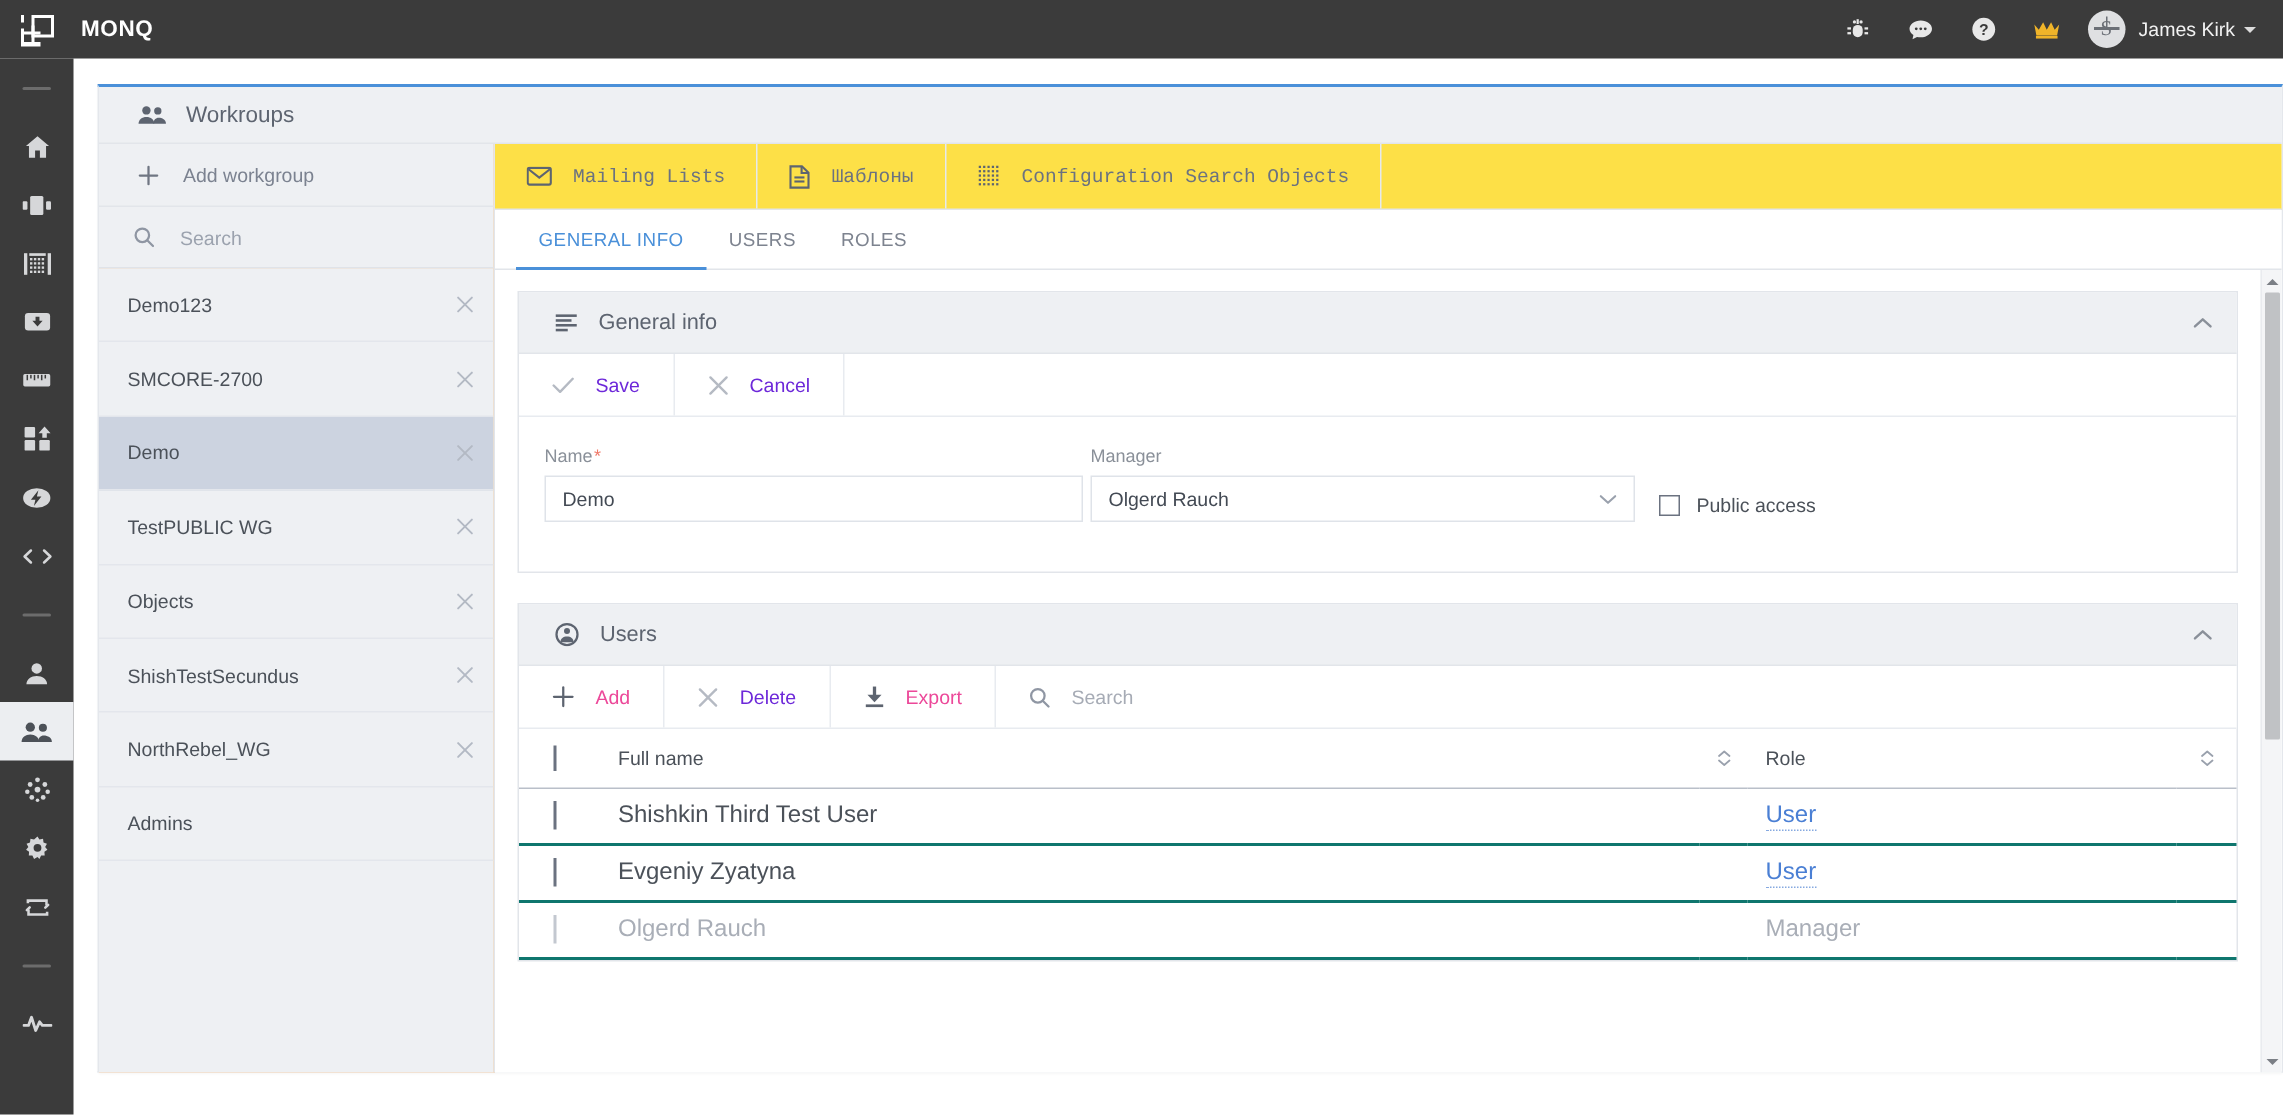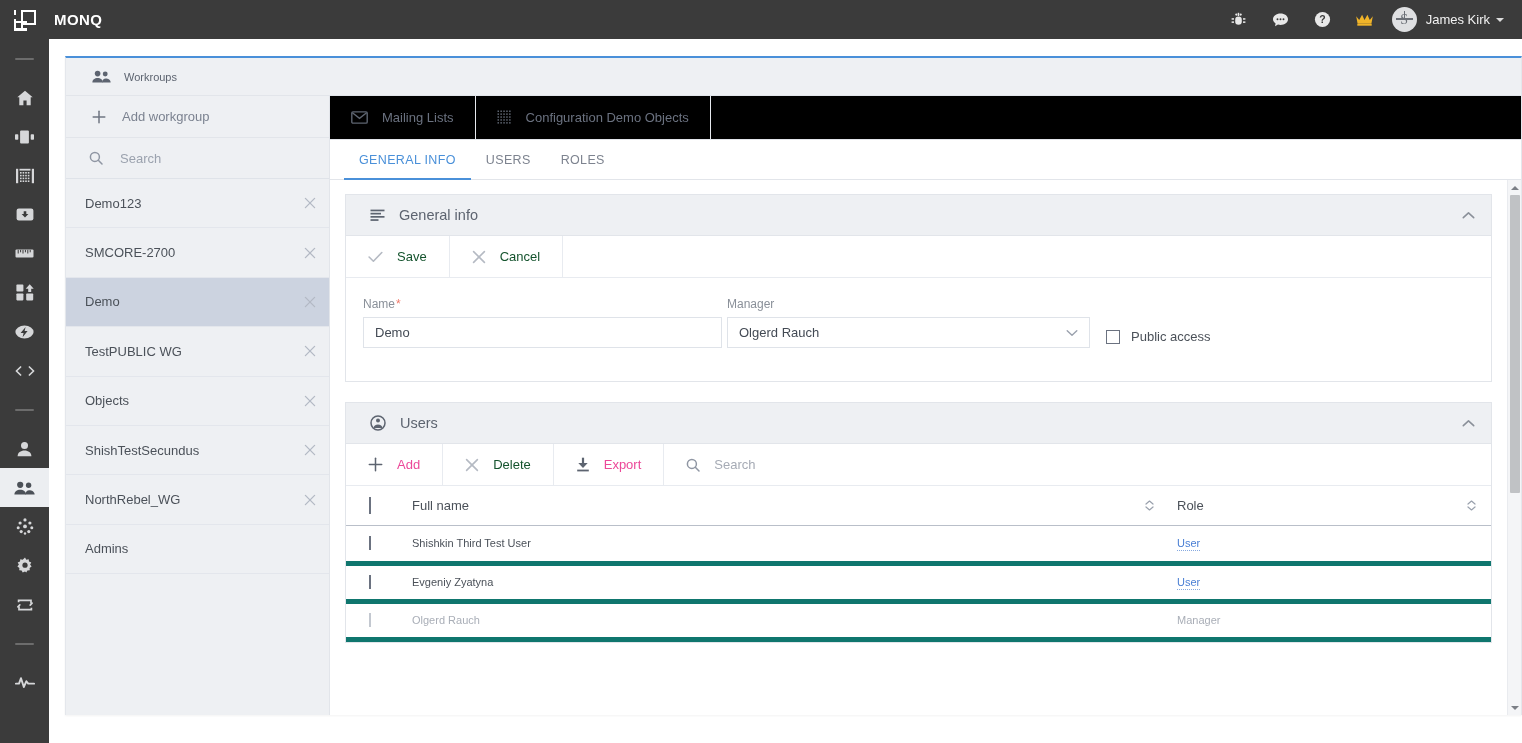--- a/index.html
+++ b/index.html
@@ -79,21 +79,21 @@
     background: #ffffff; border: 1px solid #e4e7ec; border-top: 2px solid #4a90d9;
     box-shadow: 0 1px 2px rgba(0,0,0,.05);
   }
 
   
   .page-head {
     height: 38px; background: #eef0f3; display: flex; align-items: center;
     padding-left: 26px; border-bottom: 1px solid #e2e5ea;
   }
   .page-head .ph-icon { color: #5d6470; display: flex; align-items: center; margin-right: 13px; }
-  .page-head .ph-title { font-size: 11px; color: #5d6470; }
+  .page-head .ph-title { font-size: 15px; color: #5d6470; }
 
   
   .cols { display: flex; height: 619px; }
   .left-col {
     width: 264px; border-right: 1px solid #e2e5ea; background: #fdba74;
     display: flex; flex-direction: column;
   }
   .add-wg {
     height: 42px; display: flex; align-items: center; padding-left: 26px;
     border-bottom: 1px solid #e2e5ea; color: #7b8290; font-size: 13px; background: #eef0f3;
@@ -110,21 +110,22 @@
     border-bottom: 1px solid #e3e6ec; color: #4b5159; font-size: 13px; position: relative;
   }
   .wg-item.selected { background: #ccd3e0; }
   .wg-item .wg-x { margin-left: auto; color: #b3b9c4; }
   .wg-item .wg-x svg { display: block; }
 
   .right-col { flex: 1; display: flex; flex-direction: column; position: relative; }
 
   .toolrow {
     height: 44px; display: flex; align-items: stretch; border-bottom: 1px solid #e2e5ea;
-    background: #000000;
+    background: #fde047;
+    font-family: Liberation Mono, monospace;
   }
   .toolbtn {
     display: flex; align-items: center; padding: 0 21px; border-right: 1px solid #e6e9ee;
     color: #6b7280; font-size: 13px; gap: 14px;
   }
   .toolbtn .t-ico { color: #5d6470; display: flex; align-items: center; }
   .toolrow .filler { flex: 1; border-right: none; }
 
   .tabrow {
     height: 40px; display: flex; align-items: stretch; border-bottom: 1px solid #e2e5ea;
@@ -152,21 +153,21 @@
   .panel-head .p-title { font-size: 14.5px; color: #5d6470; }
   .panel-head .p-collapse { margin-left: auto; color: #8a9099; display: flex; }
 
   .panel-tools {
     height: 42px; display: flex; align-items: stretch; border-bottom: 1px solid #e8ebf0; background: #fff;
   }
   .ptool {
     display: flex; align-items: center; padding: 0 22px; border-right: 1px solid #e8ebf0;
     font-size: 13px; color: #ec4899; gap: 14px;
   }
-  .ptool.disabled { color: #14532d; }
+  .ptool.disabled { color: #6d28d9; }
   .ptool.disabled .t-ico { color: #b5bac3; }
   .ptool .t-ico { color: #5d6470; display: flex; align-items: center; }
   .ptool.search { border-right: none; color: #a6abb5; flex: 1; }
   .ptool.search .t-ico { color: #8f96a3; }
 
   .form-body { padding: 19px 17px 33px 17px; display: flex; align-items: flex-end; }
   .field { display: flex; flex-direction: column; }
   .field .lbl { font-size: 12px; color: #8a9099; margin-bottom: 6px; }
   .field .lbl .req { color: #f07a6a; margin-left: 1px; }
   .txtinput {
@@ -186,21 +187,21 @@
   .pubaccess .pa-label { font-size: 13px; color: #4b5159; }
 
   
   .tbl { width: 100%; border-collapse: collapse; }
   .tbl th, .tbl td { text-align: left; font-weight: normal; }
   .tbl thead th {
     height: 39px; font-size: 13px; color: #4b5159; border-bottom: 1px solid #b9bfc9;
     padding: 0; vertical-align: middle;
   }
   .tbl tbody td {
-    height: 38px; font-size: 11px; color: #4b5159; border-bottom: 5px solid #0f766e;
+    height: 38px; font-size: 16px; color: #4b5159; border-bottom: 2px solid #0f766e;
     padding: 0; vertical-align: middle;
   }
   .c-chk { width: 66px; padding-left: 23px !important; }
   .c-name { padding-right: 10px; }
   .c-sort1 { width: 32px; }
   .c-role { width: 286px; padding-left: 12px !important; }
   .c-sort2 { width: 40px; }
   .row-chk { width: 14px; height: 14px; border: 1.5px solid #6b7280; background: #fff; }
   .row-chk.dim { border-color: #c3c8d0; }
   .sorter { display: flex; flex-direction: column; align-items: center; gap: 1px; color: #9aa1ad; }
@@ -577,20 +578,31 @@
 
         <div class="toolrow">
           <div class="toolbtn">
             <span class="t-ico">
               <svg width="17" height="13" viewBox="0 0 17 13" fill="none" stroke="currentColor" stroke-width="1.4">
                 <rect x="0.8" y="0.9" width="15.4" height="11.2" rx="1.2"></rect>
                 <polyline points="1.4,1.8 8.5,7.4 15.6,1.8"></polyline>
               </svg>
             </span>
             <span>Mailing Lists</span>
+          </div>
+          <div class="toolbtn">
+            <span class="t-ico">
+              <svg width="14" height="16" viewBox="0 0 14 16" fill="none" stroke="currentColor" stroke-width="1.4">
+                <path d="M1 0.9h7.6L13 5.2v9.9H1z"></path>
+                <path d="M8.4 1.1v4.2h4.3" fill="none"></path>
+                <line x1="3.6" y1="8.3" x2="10.3" y2="8.3"></line>
+                <line x1="3.6" y1="11" x2="10.3" y2="11"></line>
+              </svg>
+            </span>
+            <span>Шаблоны</span>
           </div>
           <div class="toolbtn">
             <span class="t-ico">
               <svg width="15" height="15" viewBox="0 0 15 15" fill="currentColor">
                 <g>
                   <rect x="0.5" y="0.5" width="1.5" height="1.5"></rect>
                     <rect x="3.4" y="0.5" width="1.5" height="1.5"></rect>
                     <rect x="6.3" y="0.5" width="1.5" height="1.5"></rect>
                     <rect x="9.2" y="0.5" width="1.5" height="1.5"></rect>
                     <rect x="12.1" y="0.5" width="1.5" height="1.5"></rect>
@@ -610,21 +622,21 @@
                     <rect x="9.2" y="9.2" width="1.5" height="1.5"></rect>
                     <rect x="12.1" y="9.2" width="1.5" height="1.5"></rect>
                   <rect x="0.5" y="12.1" width="1.5" height="1.5"></rect>
                     <rect x="3.4" y="12.1" width="1.5" height="1.5"></rect>
                     <rect x="6.3" y="12.1" width="1.5" height="1.5"></rect>
                     <rect x="9.2" y="12.1" width="1.5" height="1.5"></rect>
                     <rect x="12.1" y="12.1" width="1.5" height="1.5"></rect>
                 </g>
               </svg>
             </span>
-            <span>Configuration Demo Objects</span>
+            <span>Configuration Search Objects</span>
           </div>
           <div class="toolbtn filler"></div>
         </div>
 
         <div class="tabrow">
           <div class="tab active">
             <span>GENERAL INFO</span>
           </div>
           <div class="tab">
             <span>USERS</span>

